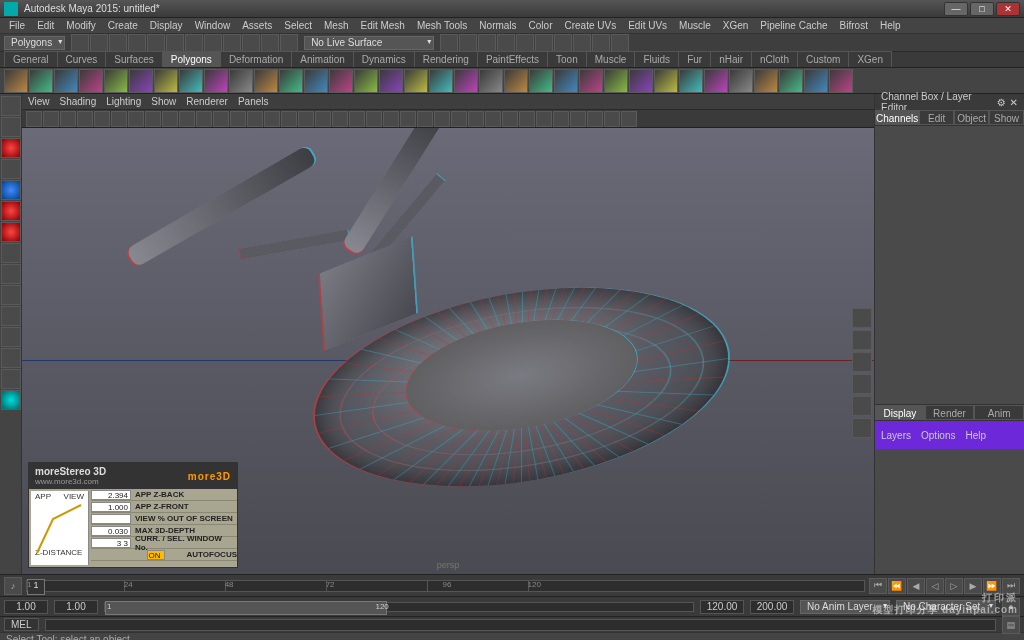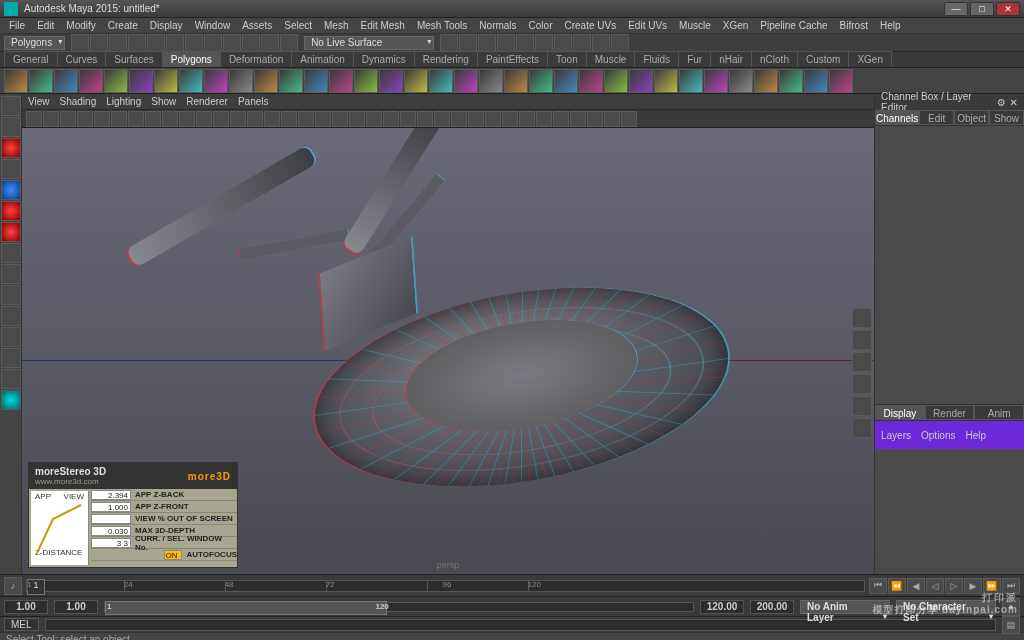--- a/index.html
+++ b/index.html
@@ -55,40 +55,40 @@
 .sp-tab{flex:1;text-align:center;padding:2px 0;color:#aaa;background:#3a3a3a;border:1px solid #555;font-size:10px;}
 .sp-tab.active{background:#555;color:#fff;}
 .sp-body{flex:1;background:#4a4a4a;}
 .sp-bottom { height:170px; border-top:1px solid #333; display:flex;flex-direction:column;}
 .sp-layer-bar{height:28px;display:flex;align-items:center;padding:0 6px;gap:10px;background:#6d28d9;}
 .timeslider { height:22px; background:#3a3a3a; display:flex; align-items:center; border-top:1px solid #222; padding:0 4px; gap:4px;}
 .ts-track{flex:1;height:12px;background:#2d2d2d;border:1px solid #555;position:relative;}
 .ts-cur{position:absolute;left:0;top:-2px;width:18px;height:16px;background:#333;border:1px solid #777;color:#ddd;text-align:center;font-size:9px;}
 .tick{position:absolute;top:0;bottom:0;width:1px;background:#555;}
 .tick-lbl{position:absolute;top:-1px;color:#888;font-size:8px;}
-.rangebar{height:20px;background:#3a3a3a;display:flex;align-items:center;border-top:1px solid #222;padding:4px 4px;gap:6px;font-weight:bold;}
+.rangebar{height:20px;background:#3a3a3a;display:flex;align-items:center;border-top:1px solid #222;padding:4px 4px;gap:6px;}
 .num-field{width:44px;height:14px;background:#2d2d2d;border:1px solid #555;color:#ccc;text-align:center;}
 .range-track{flex:1;height:10px;background:#2d2d2d;border:1px solid #555;position:relative;}
 .range-handle{position:absolute;top:-2px;height:14px;background:#555;border:1px solid #777;}
 .play-btns{display:flex;gap:1px;}
 .play-btns .icon{width:18px;height:16px;}
 .cmdline{height:16px;background:#3a3a3a;display:flex;align-items:center;border-top:1px solid #222;padding:0 4px;gap:6px;}
 .cmd-input{flex:1;height:12px;background:#2d2d2d;border:1px solid #555;}
 .helpline{height:14px;background:#444;padding:0 6px;color:#aaa;border-top:1px solid #333;display:flex;align-items:center;}
 .hud-panel{position:absolute;left:6px;bottom:6px;width:210px;background:#a8a690;border:1px solid #333;font-size:9px;color:#222;}
 .hud-head{height:26px;background:#333;display:flex;align-items:center;padding:0 6px;color:#ddd;}
 .hud-head .brand{color:#f90;font-weight:bold;margin-left:auto;letter-spacing:1px;}
 .hud-body{display:flex;}
 .hud-graph{width:58px;height:74px;background:#fff;border-right:1px solid #888;position:relative;margin:2px;}
 .hud-graph .lbl{position:absolute;font-size:8px;color:#333;}
 .hud-rows{flex:1;}
 .hud-row{display:flex;align-items:center;height:12px;border-bottom:1px solid #8a8872;}
 .hud-row .val{width:40px;text-align:right;background:#fff;border:1px solid #888;height:10px;padding:0 2px;font-size:8px;}
 .hud-row .lbl{padding-left:4px;font-weight:bold;font-size:8px;}
-.hud-row .on{background:#fb0;width:18px;text-align:left;border:1px solid #888;height:10px;font-size:8px;margin-left:auto;margin-right:0;}
+.hud-row .on{background:#fb0;width:18px;text-align:left;border:1px solid #888;height:10px;font-size:8px;margin-left:auto;margin-right:17px;}
 .watermark{position:absolute;right:6px;bottom:24px;color:rgba(255,255,255,0.5);font-size:14px;font-weight:bold;letter-spacing:2px;text-align:right;line-height:1.1;}
 .watermark .sub{font-size:9px;letter-spacing:1px;display:block;}
 .right-handles{position:absolute;right:0;top:180px;width:22px;display:flex;flex-direction:column;gap:2px;}
 .right-handles .tb-btn{width:20px;height:20px;}
 .persp-lbl{position:absolute;left:50%;bottom:4px;transform:translateX(-50%);color:#7a756a;font-size:9px;}
 </style>
 </head>
 <body>
 
 <div class="titlebar">

